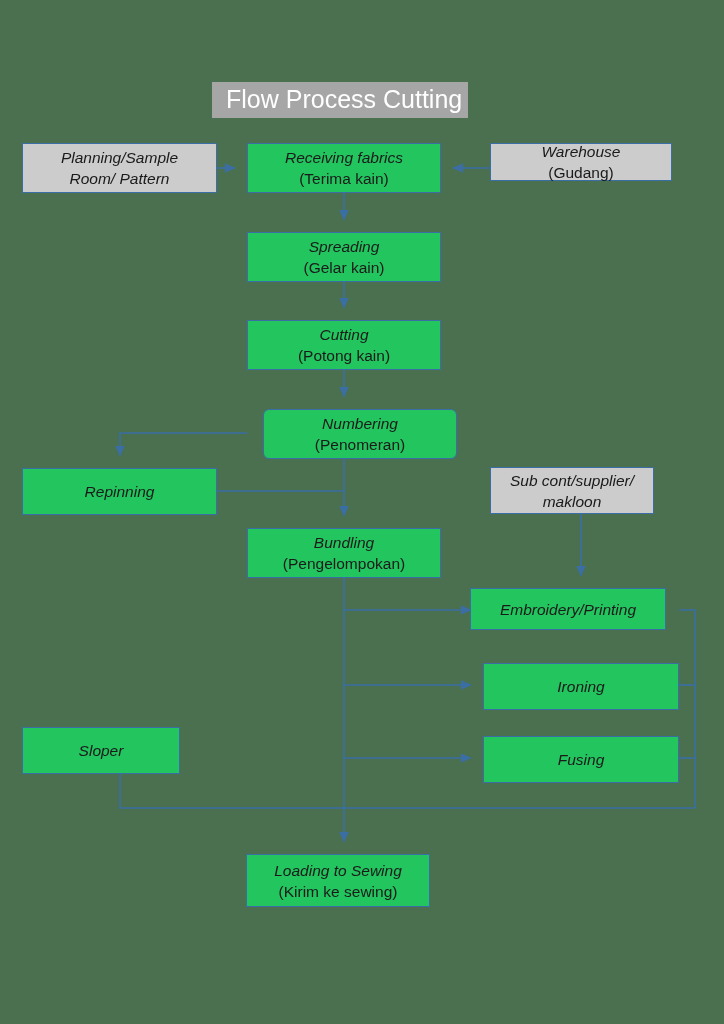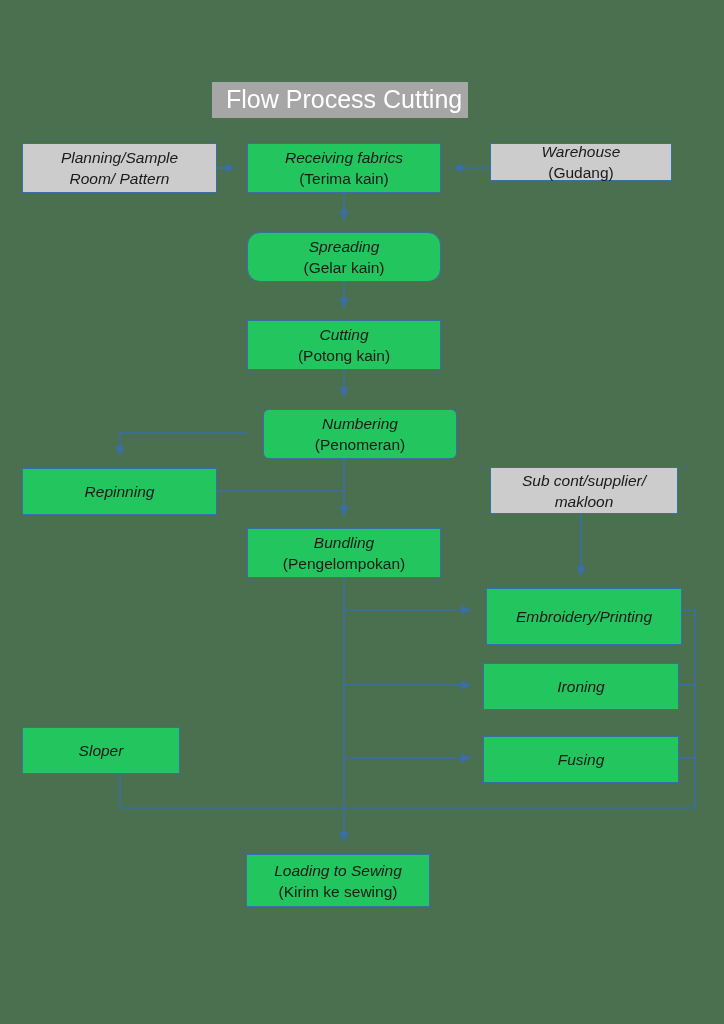--- a/index.html
+++ b/index.html
@@ -124,21 +124,21 @@
   <div class="node white" style="left:247px; top:143px; width:194px; height:50px;">
     <span class="en">Receiving fabrics</span>
     <span class="id">(Terima kain)</span>
   </div>
 
   <div class="node grey" style="left:490px; top:143px; width:182px; height:38px;">
     <span class="en">Warehouse</span>
     <span class="id">(Gudang)</span>
   </div>
 
-  <div class="node white" style="left:247px; top:232px; width:194px; height:50px;border-radius:13px;">
+  <div class="node white" style="left:247px; top:232px; width:194px; height:50px;">
     <span class="en">Spreading</span>
     <span class="id">(Gelar kain)</span>
   </div>
 
   <div class="node white" style="left:247px; top:320px; width:194px; height:50px;">
     <span class="en">Cutting</span>
     <span class="id">(Potong kain)</span>
   </div>
 
   <div class="node white" style="left:263px; top:409px; width:194px; height:50px;border-radius:6px;">
@@ -148,26 +148,26 @@
 
   <div class="node white" style="left:22px; top:468px; width:195px; height:47px;">
     <span class="en">Repinning</span>
   </div>
 
   <div class="node white" style="left:247px; top:528px; width:194px; height:50px;">
     <span class="en">Bundling</span>
     <span class="id">(Pengelompokan)</span>
   </div>
 
-  <div class="node grey" style="left:490px; top:467px; width:188px; height:47px;">
+  <div class="node grey" style="left:490px; top:467px; width:164px; height:47px;">
     <span class="en">Sub cont/supplier/
 makloon</span>
   </div>
 
-  <div class="node white" style="left:486px; top:588px; width:196px; height:57px;">
+  <div class="node white" style="left:470px; top:588px; width:196px; height:42px;">
     <span class="en">Embroidery/Printing</span>
   </div>
 
   <div class="node white" style="left:483px; top:663px; width:196px; height:47px;">
     <span class="en">Ironing</span>
   </div>
 
   <div class="node white" style="left:483px; top:736px; width:196px; height:47px;">
     <span class="en">Fusing</span>
   </div>

